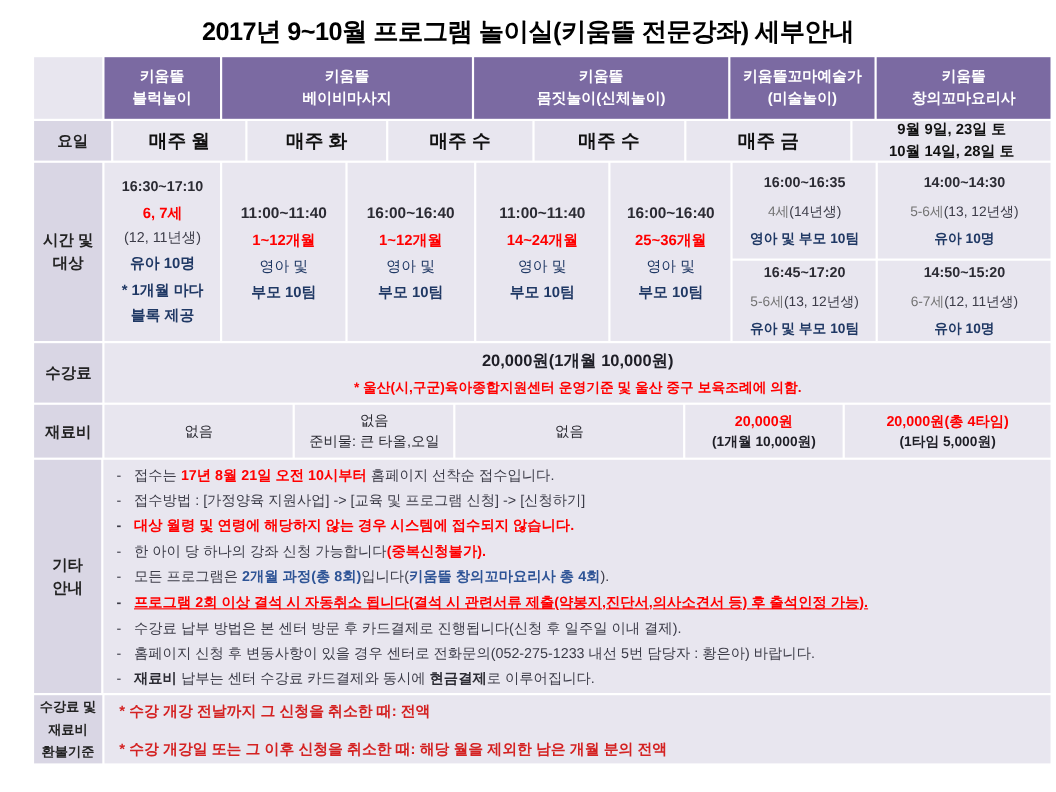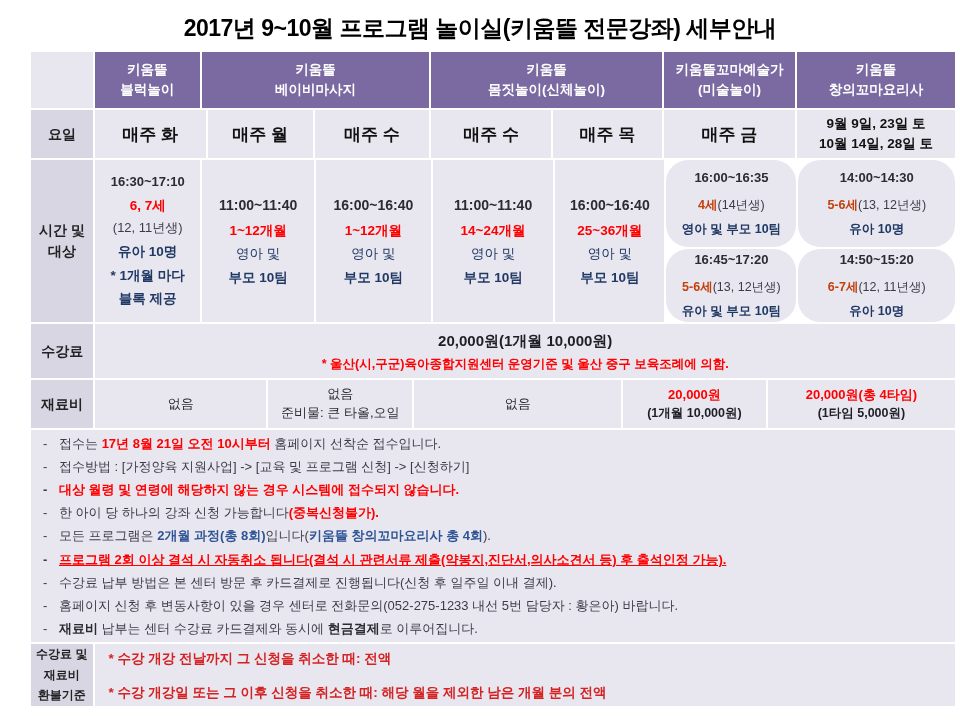--- a/index.html
+++ b/index.html
@@ -15,43 +15,43 @@
   
   .cw-label{flex:63 0 0;}
   .cw1{flex:107 0 0;}.cw2{flex:113 0 0;}.cw3{flex:117 0 0;}
   .cw4{flex:122 0 0;}.cw5{flex:111 0 0;}.cw6{flex:134 0 0;}.cw7{flex:161 0 0;}
   .cw23{flex:232 0 0;}.cw45{flex:235 0 0;}
   .cw-full{flex:867 0 0;}
   .mw1{flex:174 0 0;}.mw2{flex:146 0 0;}.mw3{flex:210 0 0;}.mw4{flex:145 0 0;}.mw5{flex:190 0 0;justify-content:center;}
   
   .r-head{height:58px;}
   .r-head .cell{font-size:13.5px;font-weight:bold;line-height:1.45;}
-  .r-day{height:50px;}
+  .r-day{height:38px;}
   .r-sched{height:164px;}
   .r-fee{height:56px;}
   .r-mat{height:50px;}
   .r-etc{height:214px;}
   .r-refund{height:64px;}
   .lab{font-size:14px;font-weight:bold;color:#222;line-height:1.5;}
   .lab-sm{font-size:12px;font-weight:bold;color:#222;line-height:1.7;}
   .day-val{font-size:17px;font-weight:bold;color:#111;}
   .day-dates{font-size:13.5px;font-weight:bold;color:#111;line-height:1.5;}
   
   .t-time{font-size:14px;font-weight:bold;color:#2B2B33;line-height:1.9;}
   .t-time-sm{font-size:13px;font-weight:bold;color:#2B2B33;line-height:1.75;}
   .t-red{color:#FF0000;font-weight:bold;font-size:13.5px;line-height:1.75;}
-  .t-red-sm{color:#c2410c;font-weight:bold;font-size:12.5px;}
+  .t-red-sm{color:#737373;font-weight:normal;font-size:12.5px;}
   .t-dark{color:#3C3C48;font-size:13px;line-height:1.75;}
   .t-dark-sm{color:#3C3C48;font-size:12.5px;}
   .t-navy{color:#1F3864;font-size:13.5px;line-height:1.75;}
   .t-navy-b{color:#1F3864;font-weight:bold;font-size:13.5px;line-height:1.75;}
   .t-navy-b-sm{color:#1F3864;font-weight:bold;font-size:12.5px;line-height:1.8;}
   .inline-line{display:block;line-height:1.75;}
   .split{margin:0;display:flex;flex-direction:column;padding:0;background:transparent;}
-  .split .cell{margin:1px;width:auto;border-radius:22px;}
+  .split .cell{margin:1px;width:auto;}
   .split-top{flex:90 0 0;}
   .split-bottom{flex:74 0 0;}
   
   .fee-main{font-size:15px;font-weight:bold;color:#1E1E26;line-height:1.7;}
   .fee-note{font-size:12.5px;font-weight:bold;color:#FF0000;line-height:1.6;}
   
   .mat-txt{font-size:13px;color:#2B2B33;line-height:1.45;}
   .mat-red{font-size:13px;font-weight:bold;color:#FF0000;line-height:1.45;}
   .mat-sub{font-size:12.5px;font-weight:bold;color:#1E1E26;line-height:1.45;}
   
@@ -82,25 +82,24 @@
     <div class="cell cw45 bg-h pre">키움뜰
 몸짓놀이(신체놀이)</div>
     <div class="cell cw6 bg-h pre">키움뜰꼬마예술가
 (미술놀이)</div>
     <div class="cell cw7 bg-h pre">키움뜰
 창의꼬마요리사</div>
   </div>
 
   <div class="row r-day">
     <div class="cell cw-label bg-l lab">요일</div>
+    <div class="cell cw1 bg-c day-val">매주 월</div>
     <div class="cell cw2 bg-c day-val">매주 화</div>
-    <div class="cell cw1 bg-c day-val">매주 월</div>
     <div class="cell cw3 bg-c day-val">매주 수</div>
     <div class="cell cw4 bg-c day-val">매주 수</div>
-    <div class="cell cw5 bg-c day-val">매주 목</div>
     <div class="cell cw6 bg-c day-val">매주 금</div>
     <div class="cell cw7 bg-c day-dates pre">9월 9일, 23일 토
 10월 14일, 28일 토</div>
   </div>
 
   <div class="row r-sched">
     <div class="cell cw-label bg-l lab pre">시간 및
 대상</div>
 
     <div class="cell cw1 bg-c">
@@ -185,20 +184,22 @@
       <span class="mat-red">20,000원</span>
       <span class="mat-sub">(1개월 10,000원)</span>
     </div>
     <div class="cell mw5 bg-c">
       <span class="mat-red">20,000원(총 4타임)</span>
       <span class="mat-sub">(1타임 5,000원)</span>
     </div>
   </div>
 
   <div class="row r-etc">
+    <div class="cell cw-label bg-l lab pre">기타
+안내</div>
     <div class="cell cw-full bg-c etc-cell">
       <div class="bullet">
           <span class="dash">-</span>
           <span><span>접수는 </span><span class="seg-red">17년 8월 21일 오전 10시부터</span><span> 홈페이지 선착순 접수입니다.</span></span>
         </div>
       <div class="bullet">
           <span class="dash">-</span>
           <span>접수방법 : [가정양육 지원사업] -&gt; [교육 및 프로그램 신청] -&gt; [신청하기]</span>
         </div>
       <div class="bullet">

